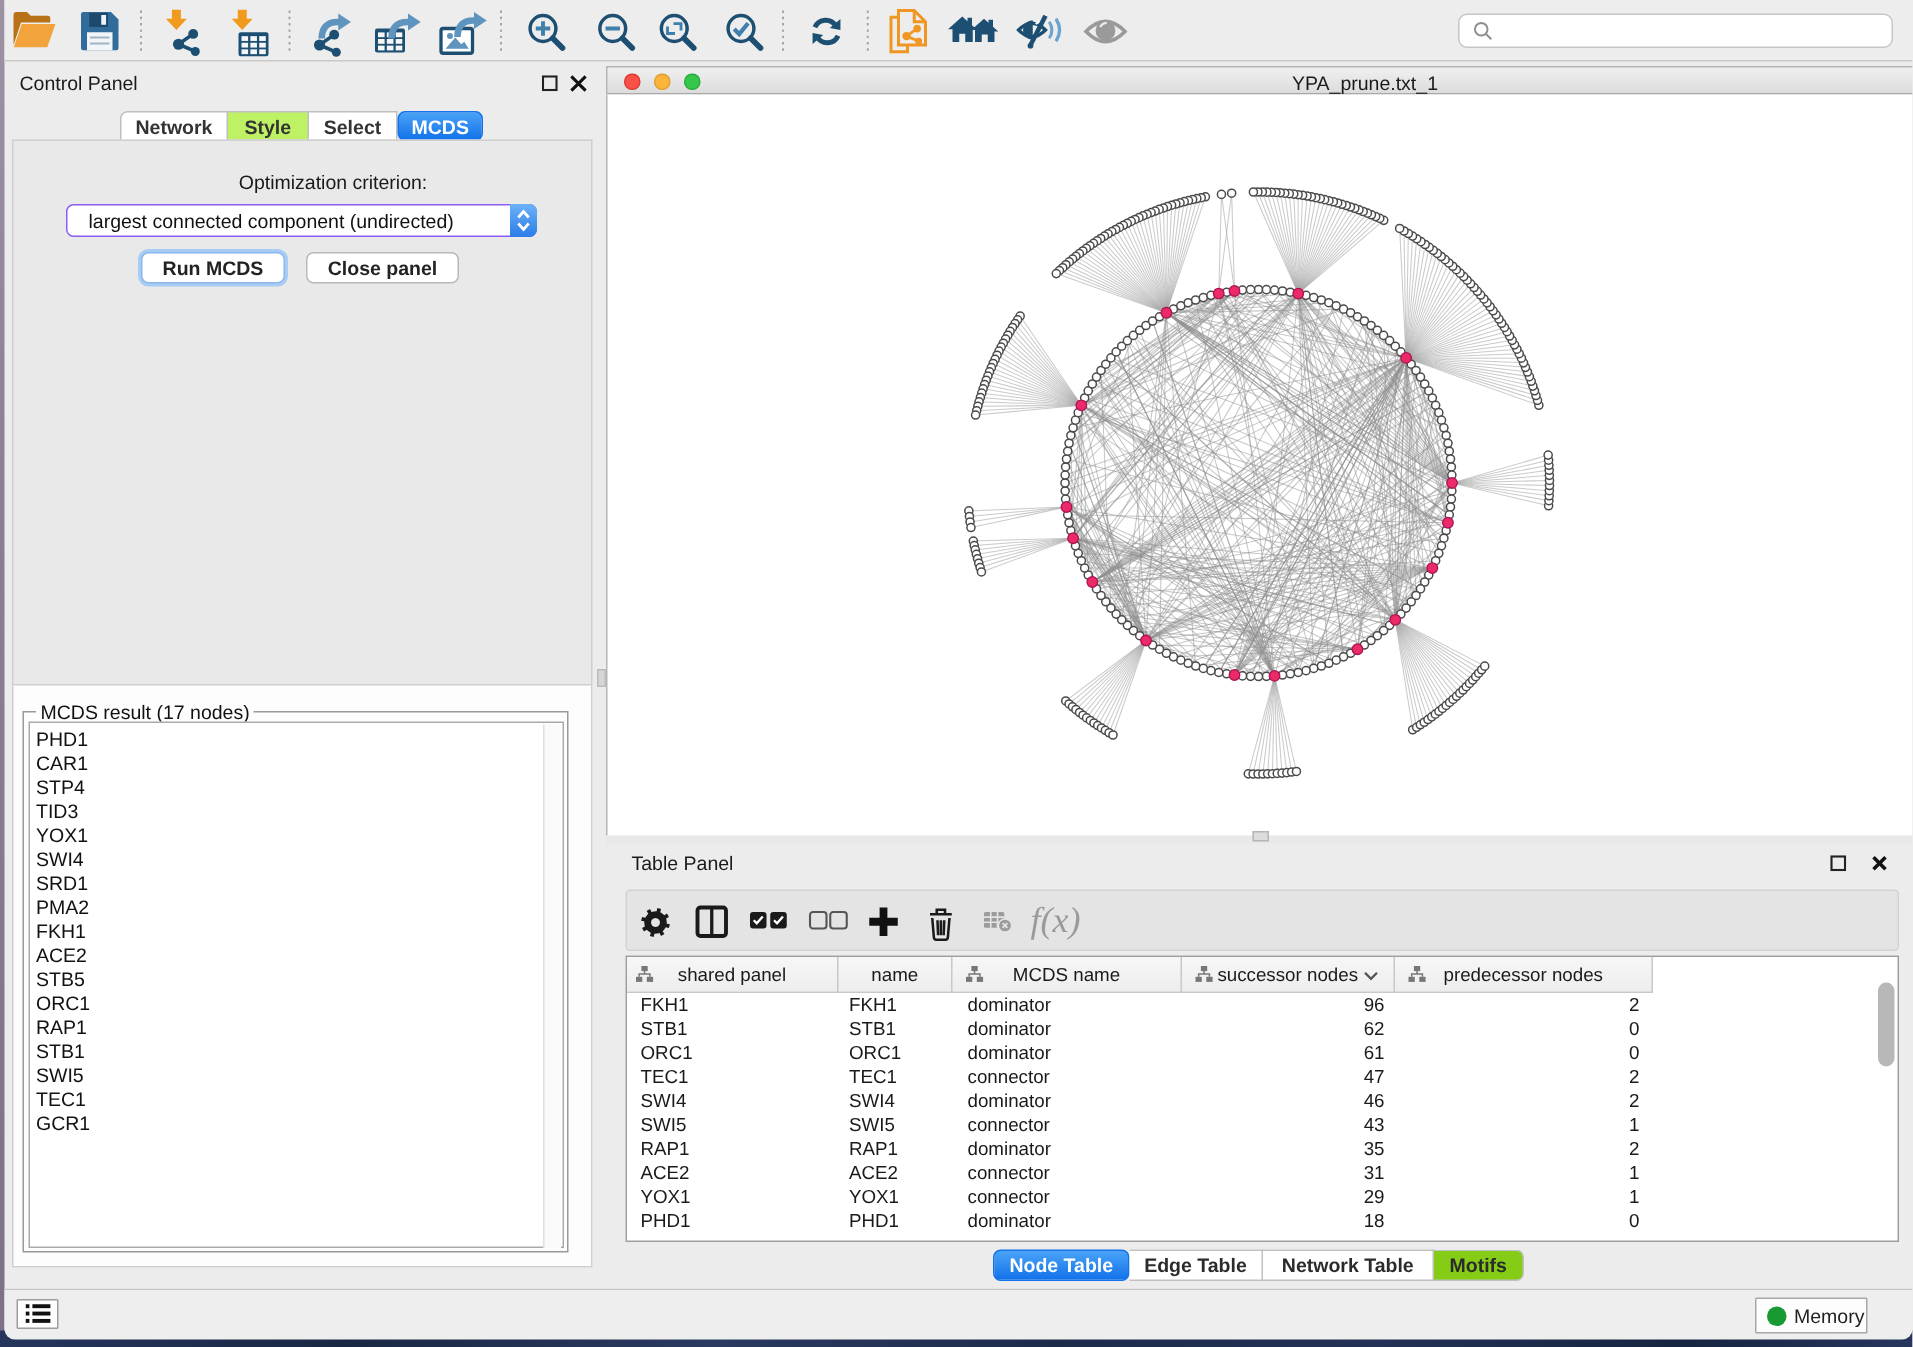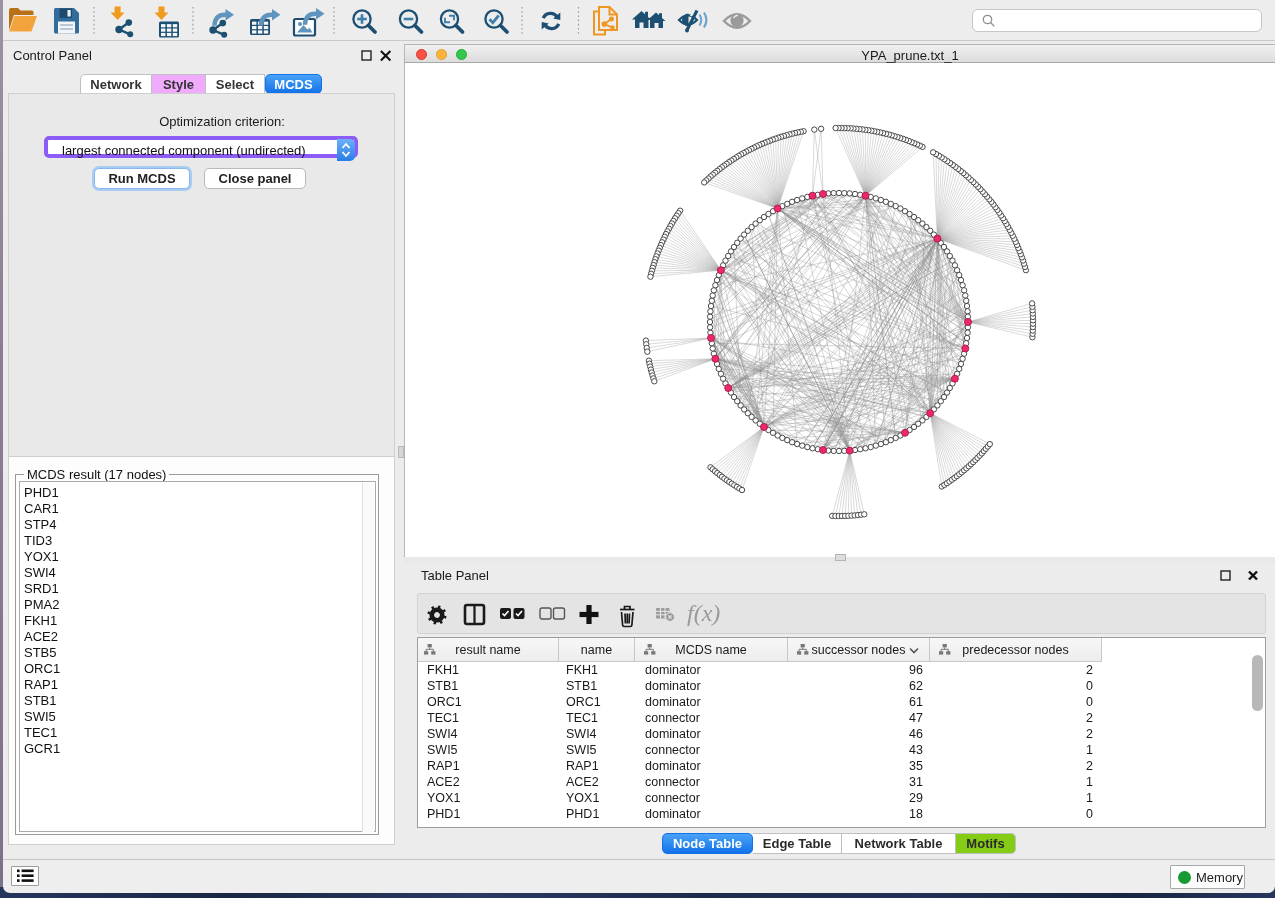--- a/index.html
+++ b/index.html
@@ -181,29 +181,29 @@
 
 <div class="abs" style="left:13px;top:48px;font-size:13px;color:#1a1a1a;">Control Panel</div>
 
 <svg class="abs" style="left:361px;top:50px" width="32" height="12" viewBox="0 0 32 12">
   <rect x="1" y="1" width="9" height="9" fill="none" stroke="#222" stroke-width="1.4"></rect>
   <path d="M22 1 L27 6 L32 1 M22 11 L27 6 L32 11" stroke="#111" stroke-width="2.2" fill="none" transform="translate(-1,0) scale(0.95)"></path>
 </svg>
 
 <div class="abs" style="left:80px;top:74px;height:20px;font-size:13px;font-weight:bold;color:#333;">
   <div class="abs" style="left:0;top:0;width:72px;height:36px;background:#fff;border:1px solid #c0c0c0;border-radius:5px 0 0 5px;text-align:center;line-height:19px;">Network</div>
-  <div class="abs" style="left:72px;top:0;width:54px;height:20px;background:#f0abfc;border:1px solid #c0c0c0;border-left:none;text-align:center;line-height:19px;">Style</div>
+  <div class="abs" style="left:72px;top:0;width:54px;height:20px;background:#bef264;border:1px solid #c0c0c0;border-left:none;text-align:center;line-height:19px;">Style</div>
   <div class="abs" style="left:126px;top:0;width:59px;height:20px;background:#fff;border:1px solid #c0c0c0;border-left:none;text-align:center;line-height:19px;">Select</div>
   <div class="abs" style="left:185px;top:0;width:57px;height:20px;background:linear-gradient(180deg,#4aa3f7,#1272ea);border:1px solid #1272ea;border-radius:5px;text-align:center;line-height:19px;color:#fff;">MCDS</div>
 </div>
 
 <div class="abs" style="left:8px;top:93px;width:387px;height:363px;background:#e9e9e9;border:1px solid #cfcfcf;border-bottom:none;"></div>
 <div class="abs" style="left:8px;top:106px;width:428px;text-align:center;font-size:13px;color:#1a1a1a;"><span style="position:relative;top:8px;">Optimization criterion:</span></div>
 
-<div class="abs" style="left:44px;top:136px;width:314px;height:22px;background:#fff;border:4px solid #8b5cf6;border-radius:5px;font-size:13px;color:#111;">
+<div class="abs" style="left:44px;top:136px;width:314px;height:22px;background:#fff;border:1px solid #8b5cf6;border-radius:5px;font-size:13px;color:#111;">
   <span style="position:absolute;left:14px;top:3px;">largest connected component (undirected)</span>
   <div style="position:absolute;right:-1px;top:-1px;width:18px;height:22px;background:linear-gradient(180deg,#6db1f7,#2a7de8);border-radius:0 5px 5px 0;">
     <svg width="18" height="22" viewBox="0 0 18 22">
         <path d="M5.5 9 L9 5 L12.5 9" stroke="#fff" stroke-width="1.8" fill="none"></path>
         <path d="M5.5 13 L9 17 L12.5 13" stroke="#fff" stroke-width="1.8" fill="none"></path>
       </svg>
   </div>
 </div>
 
 <div class="abs" style="left:94px;top:168px;width:96px;height:21px;background:#fff;border:1.5px solid #8ab8ee;box-shadow:0 0 0 2px #a9ccf3;border-radius:5px;text-align:center;line-height:19px;font-size:13px;font-weight:bold;color:#222;">Run MCDS</div>
@@ -1201,21 +1201,21 @@
       <line x1="37" y1="1.5" x2="29" y2="9.5"></line>
     </g>
 </svg>
 
 <div class="abs" style="left:417px;top:593px;width:849px;height:41px;background:#e4e4e4;border:1px solid #d2d2d2;border-radius:3px;"></div>
 <div class="abs" id="table-toolbar" style="left:417px;top:593px;width:849px;height:41px;"></div>
 
 <div class="abs" style="left:417px;top:637px;width:849px;height:191px;background:#fff;border:1px solid #9e9e9e;"></div>
 
 <div class="abs" style="left:418px;top:638px;width:684px;height:24px;background:linear-gradient(180deg,#f7f7f7,#ededed);border-bottom:1px solid #c8c8c8;font-size:12.5px;color:#1a1a1a;">
-  <div style="position:absolute;left:0;top:0;width:141px;height:24px;border-right:1px solid #c8c8c8;text-align:center;line-height:24px;">result name</div>
+  <div style="position:absolute;left:0;top:0;width:141px;height:24px;border-right:1px solid #c8c8c8;text-align:center;line-height:24px;">shared panel</div>
   <div style="position:absolute;left:141px;top:0;width:76px;height:24px;border-right:1px solid #c8c8c8;text-align:center;line-height:24px;">name</div>
   <div style="position:absolute;left:217px;top:0;width:153px;height:24px;border-right:1px solid #c8c8c8;text-align:center;line-height:24px;">MCDS name</div>
   <div style="position:absolute;left:370px;top:0;width:142px;height:24px;border-right:1px solid #c8c8c8;text-align:center;line-height:24px;">successor nodes</div>
   <div style="position:absolute;left:512px;top:0;width:172px;height:24px;border-right:1px solid #c8c8c8;text-align:center;line-height:24px;">predecessor nodes</div>
   <svg style="position:absolute;left:490px;top:8px" width="12" height="9" viewBox="0 0 12 9">
       <path d="M2 2.5 L6 6.5 L10 2.5" stroke="#555" stroke-width="1.6" fill="none"></path>
     </svg>
 </div>
 
 <div class="abs" id="tree-icons"></div>

